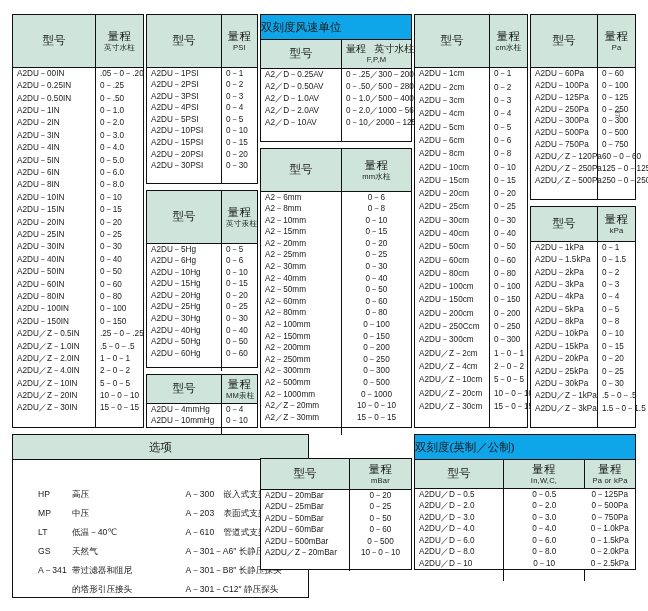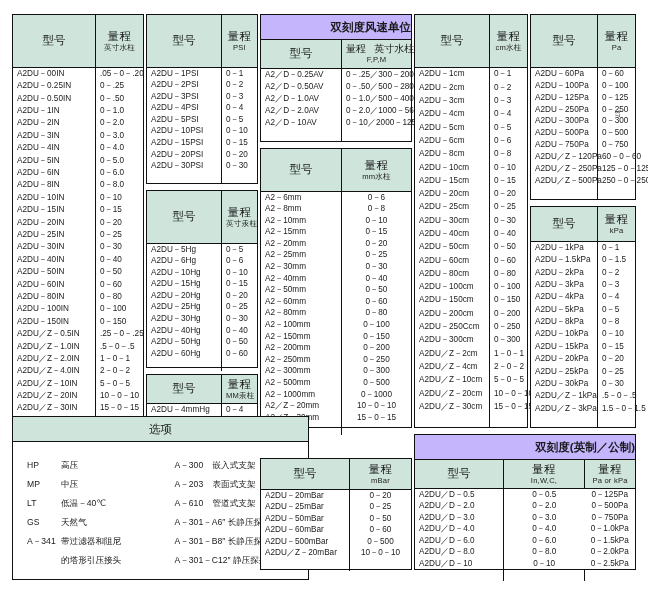--- a/index.html
+++ b/index.html
@@ -37,32 +37,32 @@
   .vsep{border-right:1.6px solid #111 !important;}
   .ctr{text-align:center !important;}
   .pad-l{padding-left:6px;}
   .rng{padding-left:6px;}
 
   
   .hrow{height:52px;}
 
   
   .spanttl{
-    background:#c4b5fd;text-align:right;font-size:11.5px;
-    height:24px;line-height:24px;border-bottom:1.6px solid #111;font-weight:bold;
+    background:#0ea5e9;text-align:left;font-size:11.5px;
+    height:24px;line-height:24px;border-bottom:1.6px solid #111;
   }
 
   
   .opt-ttl{
     background:#cfe5dc;text-align:center;font-size:11.5px;
     height:24px;line-height:24px;border-bottom:1.6px solid #111;
   }
   .opt-body{display:flex;padding:10px 0 0 0;}
   .opt-col{flex:1;}
-  .opt-col ul{list-style:none;margin:4px;padding:0 0 0 10px;}
+  .opt-col ul{list-style:none;margin:15px;padding:0 0 0 10px;}
   .opt-col li{font-size:8.6px;line-height:19px;white-space:nowrap;}
   .opt-col li .code{display:inline-block;min-width:34px;}
   .opt-col.right li .code{min-width:38px;}
 
   
   .pgno{
     position:absolute;font-size:6.5px;color:#444;
     transform:rotate(90deg);transform-origin:left top;
   }
 </style>
@@ -763,21 +763,21 @@
             <td class="rng ">1.5－0－1.5</td>
           </tr>
           <tr>
             <td class="vsep">&nbsp;</td>
             <td class="">&nbsp;</td>
           </tr>
         </tbody>
     </table>
   </div>
 
-  <div class="blk" style="left:12px;top:416px;width:297px;height:164px;">
+  <div class="blk" style="left:12px;top:434px;width:297px;height:164px;">
     <div class="opt-ttl">选项</div>
     <div class="opt-body">
       <div class="opt-col left">
         <ul>
             <li><span class="code">HP</span><span>高压</span></li>
             <li><span class="code">MP</span><span>中压</span></li>
             <li><span class="code">LT</span><span>低温－40℃</span></li>
             <li><span class="code">GS</span><span>天然气</span></li>
             <li><span class="code">A－341</span><span>带过滤器和阻尼</span></li>
             <li><span class="code"></span><span>的塔形引压接头</span></li>

